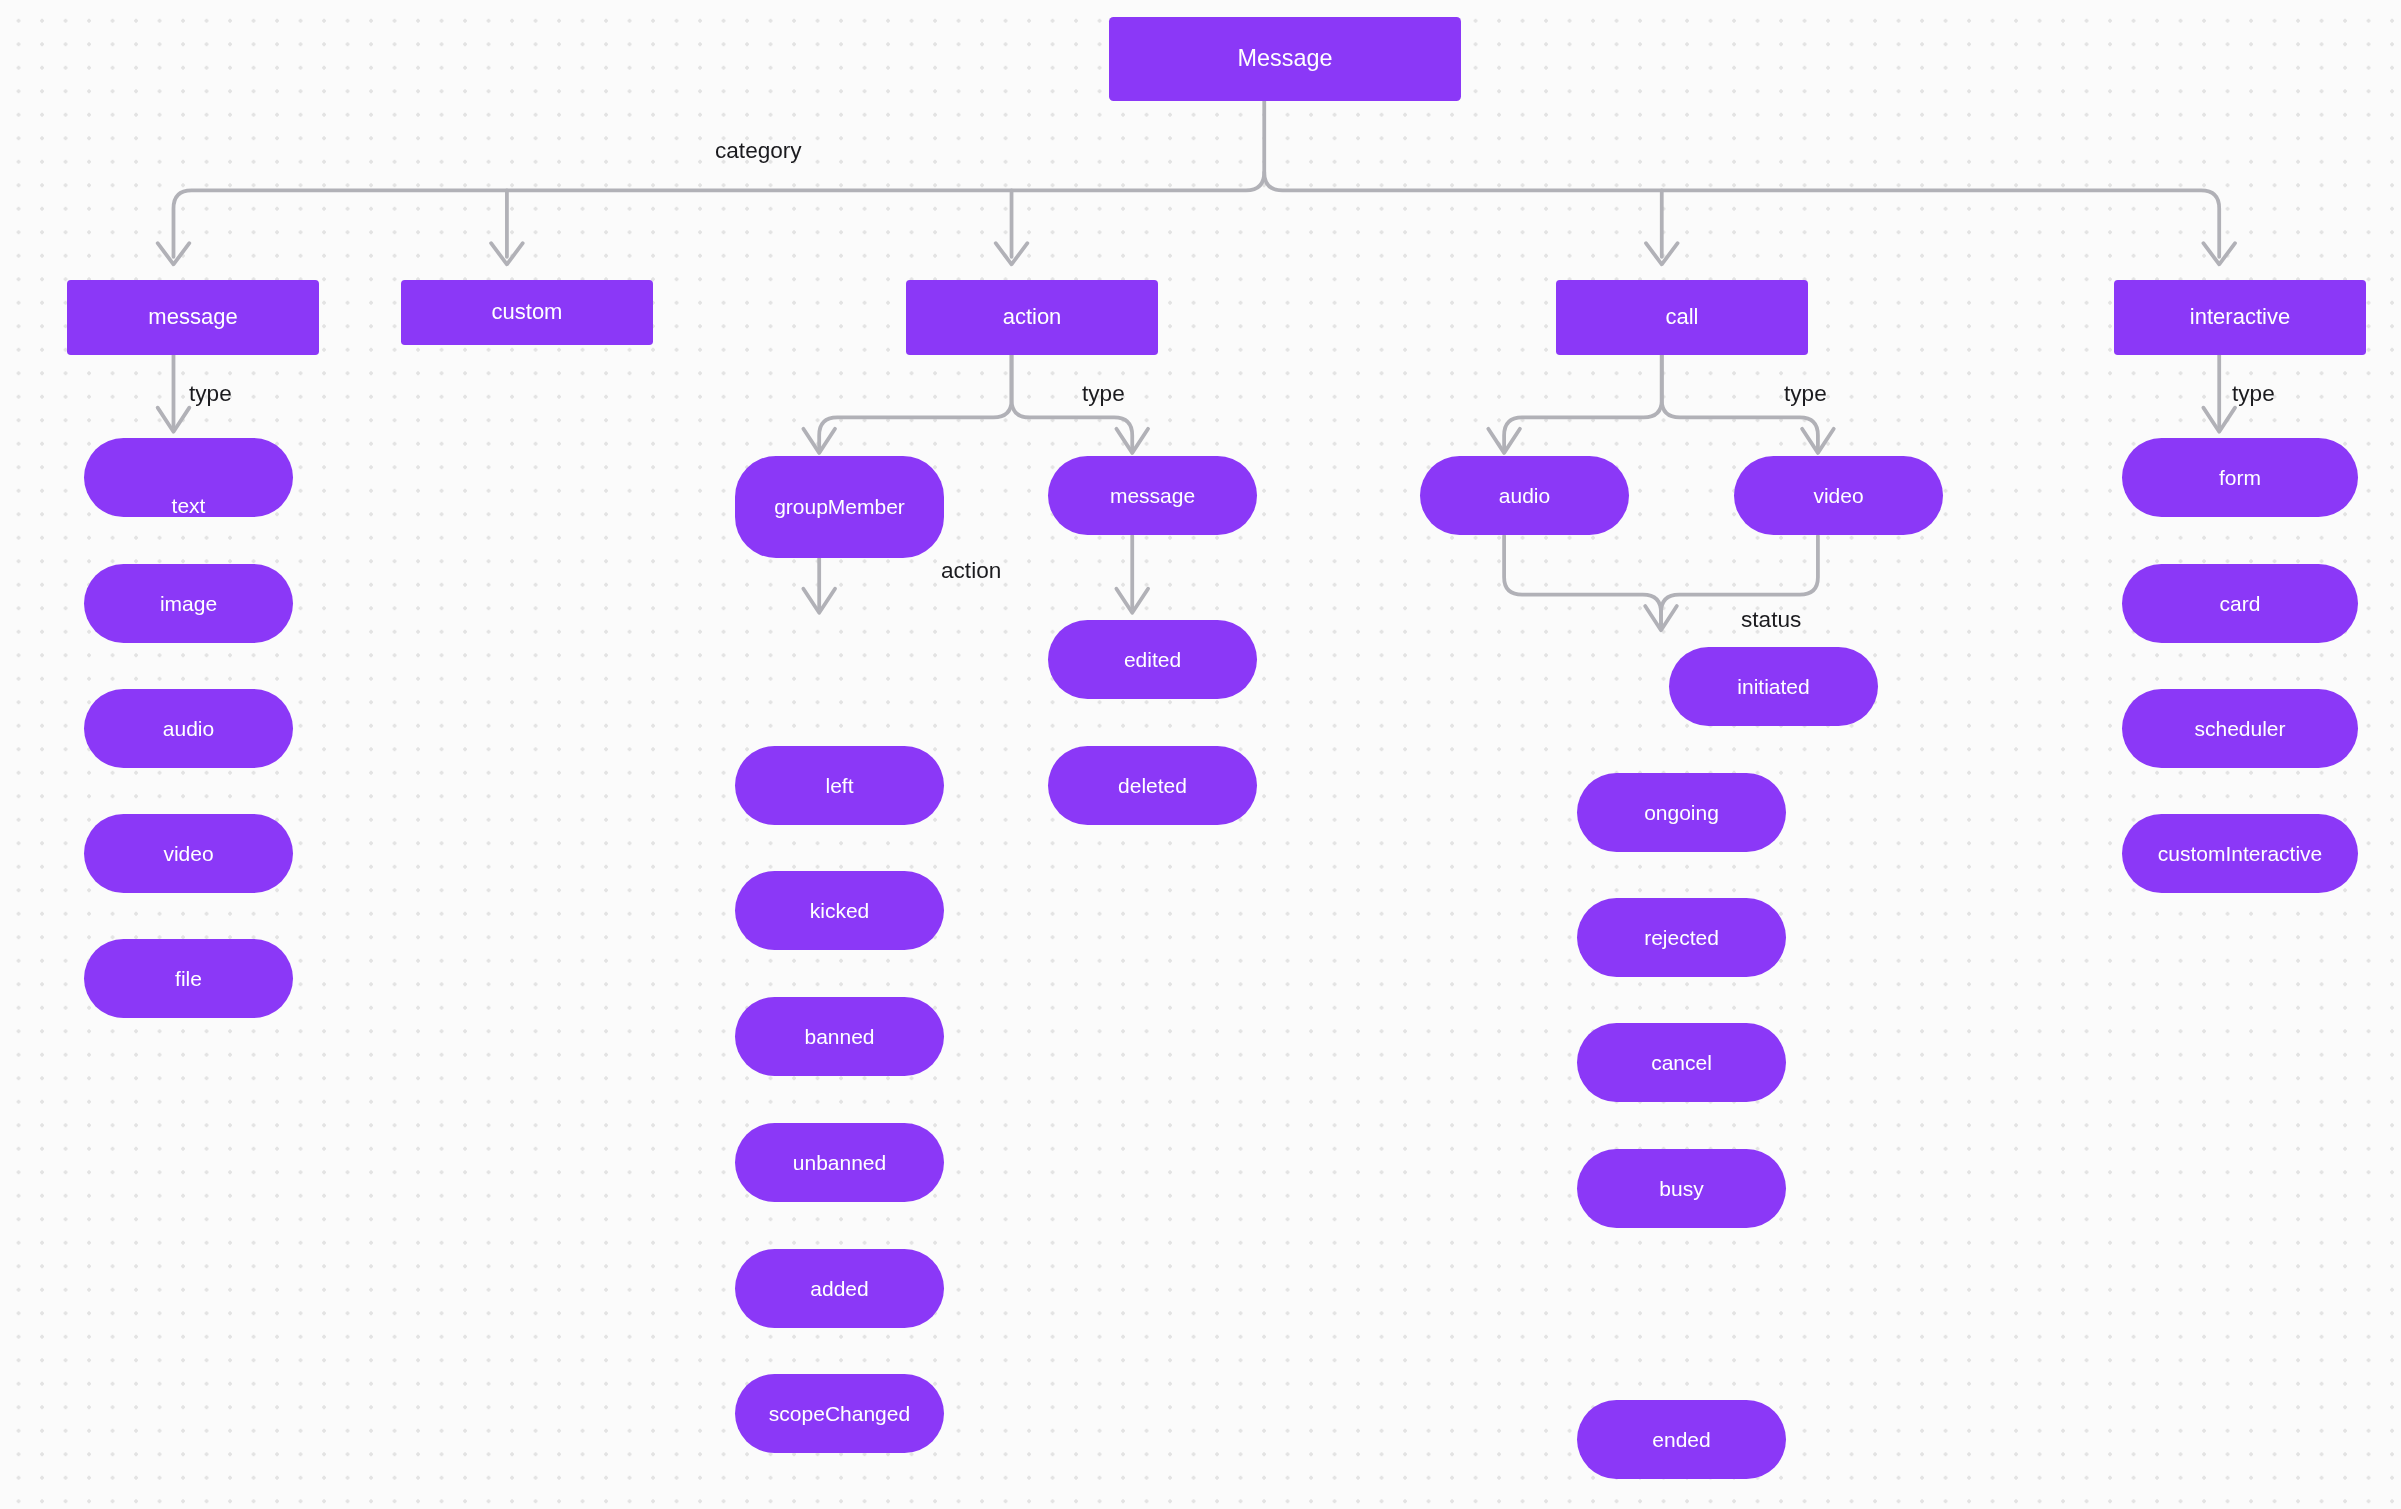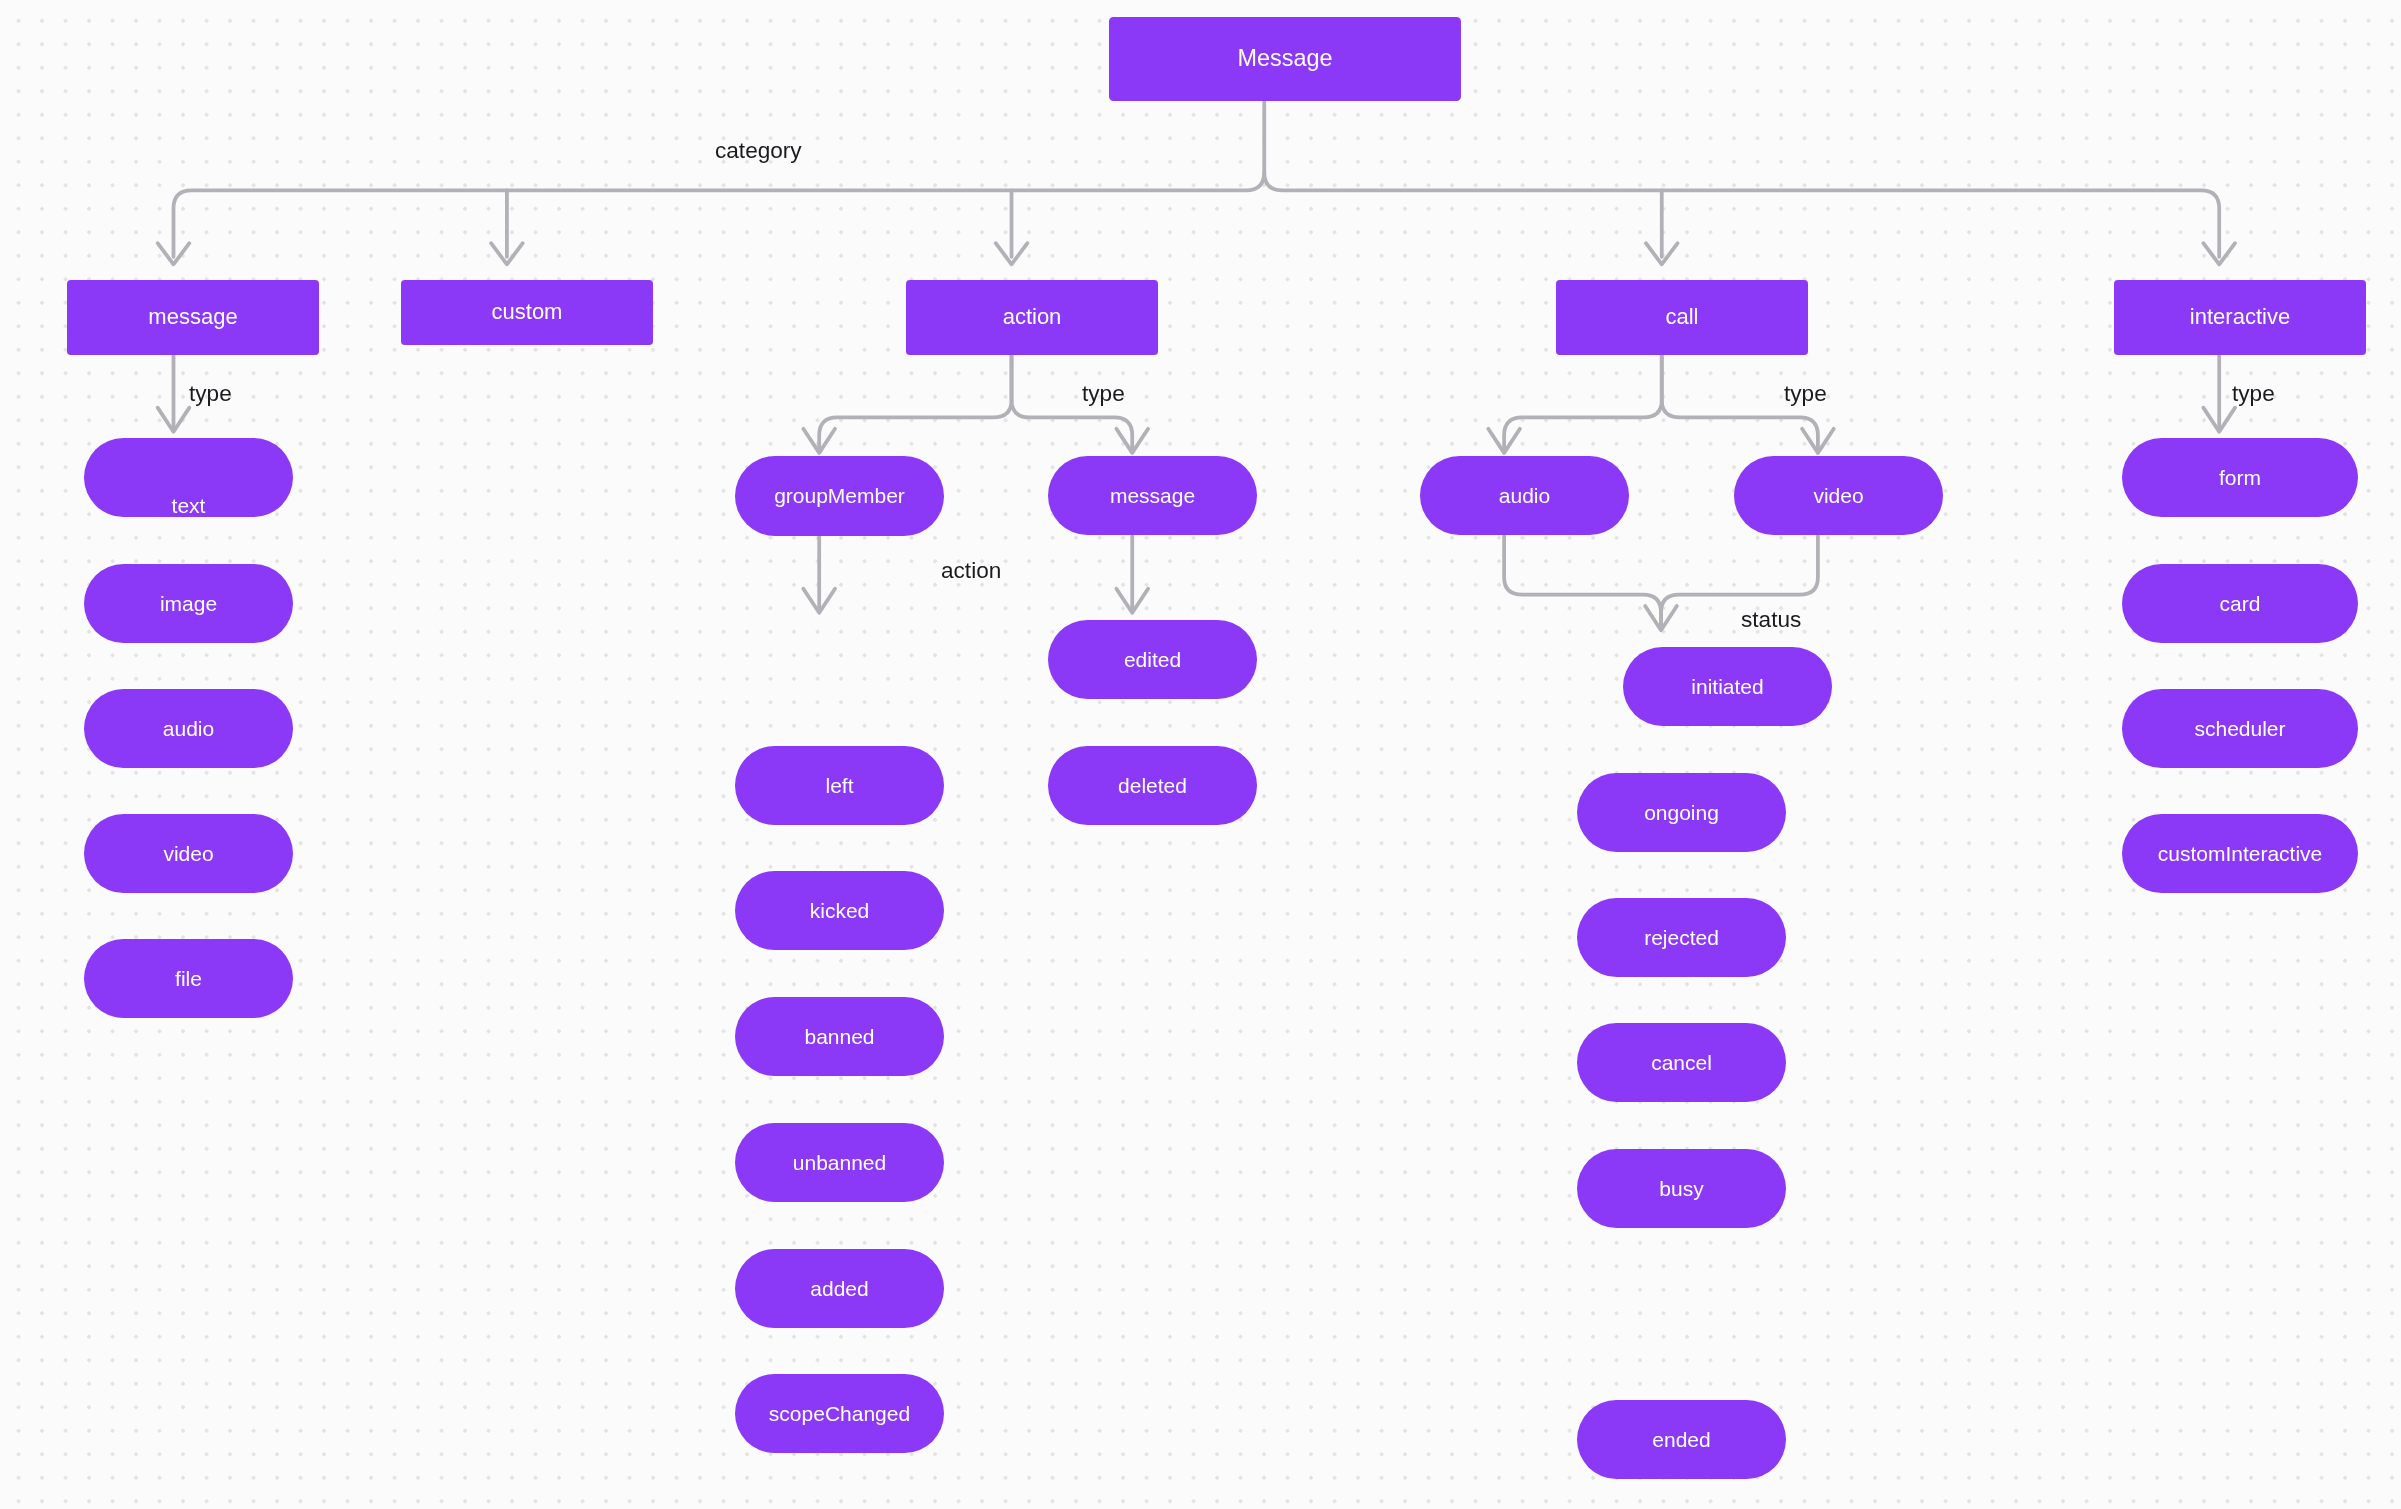--- a/index.html
+++ b/index.html
@@ -139,21 +139,21 @@
   <div class="node branch" style="left:886px; top:280px; width:252px; height:75px;">
     <span>action</span>
   </div>
   <div class="node branch" style="left:1536px; top:280px; width:252px; height:75px;">
     <span>call</span>
   </div>
   <div class="node branch" style="left:2094px; top:280px; width:252px; height:75px;">
     <span>interactive</span>
   </div>
 
-  <div class="node leaf" style="left:715px; top:456px; width:209px; height:80px;">
+  <div class="node leaf" style="left:715px; top:456px; width:209px; height:102px;">
     <span>groupMember</span>
   </div>
   <div class="node leaf" style="left:1028px; top:456px; width:209px; height:79px;">
     <span>message</span>
   </div>
   <div class="node leaf" style="left:1400px; top:456px; width:209px; height:79px;">
     <span>audio</span>
   </div>
   <div class="node leaf" style="left:1714px; top:456px; width:209px; height:79px;">
     <span>video</span>
@@ -194,21 +194,21 @@
     <span>scopeChanged</span>
   </div>
 
   <div class="node leaf" style="left:1028px; top:620px; width:209px; height:79px;">
     <span>edited</span>
   </div>
   <div class="node leaf" style="left:1028px; top:746px; width:209px; height:79px;">
     <span>deleted</span>
   </div>
 
-  <div class="node leaf" style="left:1603px; top:647px; width:209px; height:79px;">
+  <div class="node leaf" style="left:1649px; top:647px; width:209px; height:79px;">
     <span>initiated</span>
   </div>
   <div class="node leaf" style="left:1557px; top:773px; width:209px; height:79px;">
     <span>ongoing</span>
   </div>
   <div class="node leaf" style="left:1557px; top:898px; width:209px; height:79px;">
     <span>rejected</span>
   </div>
   <div class="node leaf" style="left:1557px; top:1023px; width:209px; height:79px;">
     <span>cancel</span>

